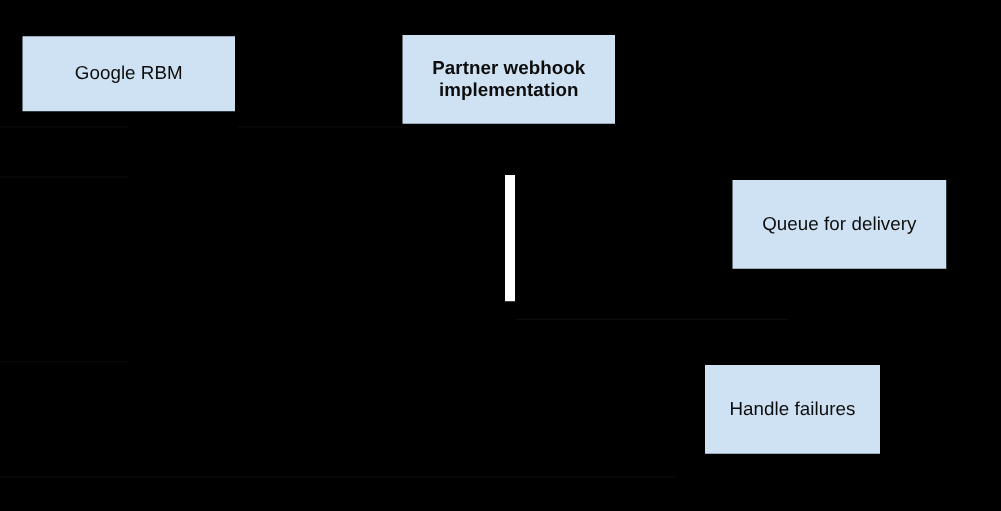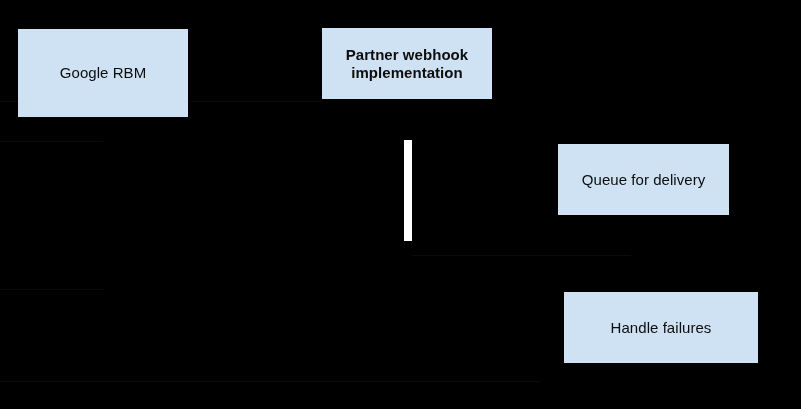--- a/index.html
+++ b/index.html
@@ -47,32 +47,32 @@
 
 <div id="canvas">
 
   <div class="faint-rule" style="left:0px; top:101px; width:103px;"></div>
   <div class="faint-rule" style="left:0px; top:141px; width:103px;"></div>
   <div class="faint-rule" style="left:0px; top:289px; width:103px;"></div>
   <div class="faint-rule" style="left:190px; top:101px; width:133px;"></div>
   <div class="faint-rule" style="left:412px; top:255px; width:219px;"></div>
   <div class="faint-rule" style="left:0px; top:381px; width:540px;"></div>
 
-  <div class="node" style="left:18px; top:29px; width:170px; height:88px;">
+  <div class="node" style="left:18px; top:29px; width:170px; height:60px;">
     <span>Google RBM</span>
   </div>
 
   <div class="node" style="left:322px; top:28px; width:170px; height:71px;font-weight:bold;">
     <span>Partner webhook
 implementation</span>
   </div>
 
   <div class="connector" style="left:404px; top:140px; width:8px; height:101px;"></div>
 
-  <div class="node" style="left:558px; top:144px; width:171px; height:71px;">
+  <div class="node" style="left:586px; top:144px; width:171px; height:71px;">
     <span>Queue for delivery</span>
   </div>
 
-  <div class="node" style="left:564px; top:292px; width:194px; height:71px;">
+  <div class="node" style="left:564px; top:292px; width:140px; height:71px;">
     <span>Handle failures</span>
   </div>
 
 </div>
 
 </body></html>

